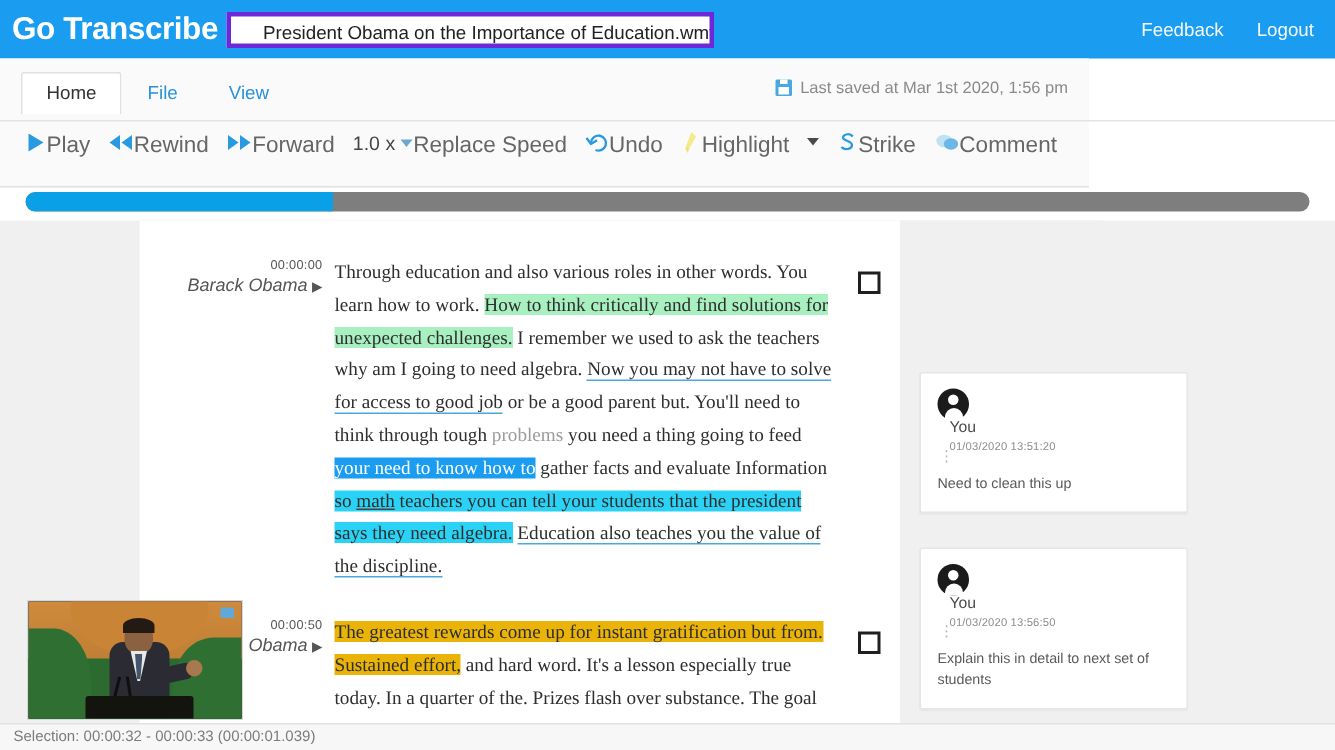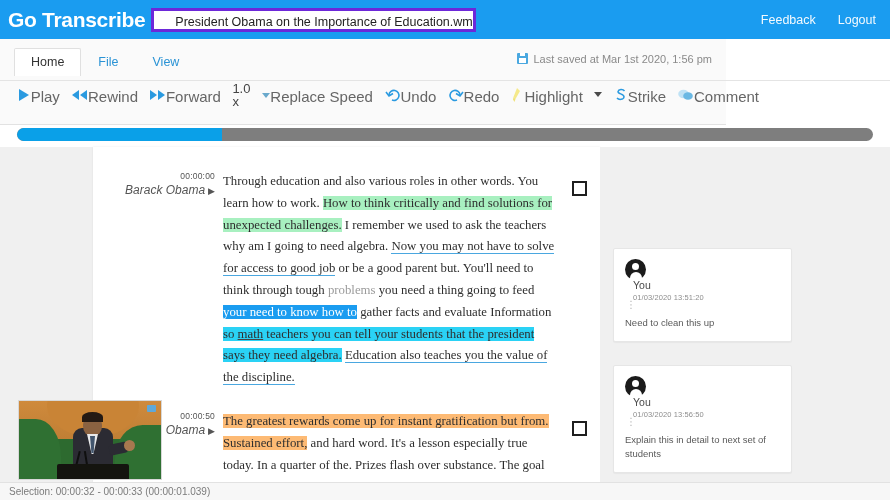--- a/index.html
+++ b/index.html
@@ -174,21 +174,21 @@
   }
   .chk {
     position: absolute; right: 13px;
     width: 15px; height: 15px;
     border: 2px solid #1f1f1f; background: #fff;
     cursor: pointer;
   }
   mark.green { background: #a8f0c0; color: #2e2e2e; }
   mark.cyan  { background: #2ad2f5; color: #2e2e2e; }
   mark.blue  { background: #1a9cf0; color: #ffffff; }
-  mark.yellow{ background: #fdba74; color: #2e2e2e; }
+  mark.yellow{ background: #eab308; color: #2e2e2e; }
   .ulink { border-bottom: 1px solid #4aa7e0; }
   .uline { text-decoration: underline; text-decoration-color: #444; }
   .grayw { color: #9b9b9b; }
 
   
   .comments {
     position: absolute; left: 600px; top: 0;
     width: 290px; height: 335px;
     background: #f0f0f0;
   }
@@ -345,29 +345,20 @@
     <div class="tbtn">
       <span class="gl">
         <svg width="16" height="15" viewBox="0 0 16 15">
           <path d="M4 7 A5 5 0 1 1 7 12" fill="none" stroke="#2a9ae0" stroke-width="1.6"></path>
           <polyline points="1,4 4,8 8,5.5" fill="none" stroke="#2a9ae0" stroke-width="1.6"></polyline>
         </svg>
       </span>
       <span class="lbl">Undo</span>
     </div>
 
-    <div class="tbtn">
-      <span class="gl">
-        <svg width="16" height="15" viewBox="0 0 16 15">
-          <path d="M12 7 A5 5 0 1 0 9 12" fill="none" stroke="#2a9ae0" stroke-width="1.6"></path>
-          <polyline points="15,4 12,8 8,5.5" fill="none" stroke="#2a9ae0" stroke-width="1.6"></polyline>
-        </svg>
-      </span>
-      <span class="lbl">Redo</span>
-    </div>
 
     <div class="tbtn">
       <span class="gl">
         <svg width="14" height="17" viewBox="0 0 14 17">
           <path d="M7 1 L10 4 L5.5 12 L3.5 10 Z" fill="#f5e98a"></path>
           <path d="M3.5 10 L5.5 12 L4.5 15 L3 12.5 Z" fill="#efe27a"></path>
         </svg>
       </span>
       <span class="lbl">Highlight</span>
     </div>

